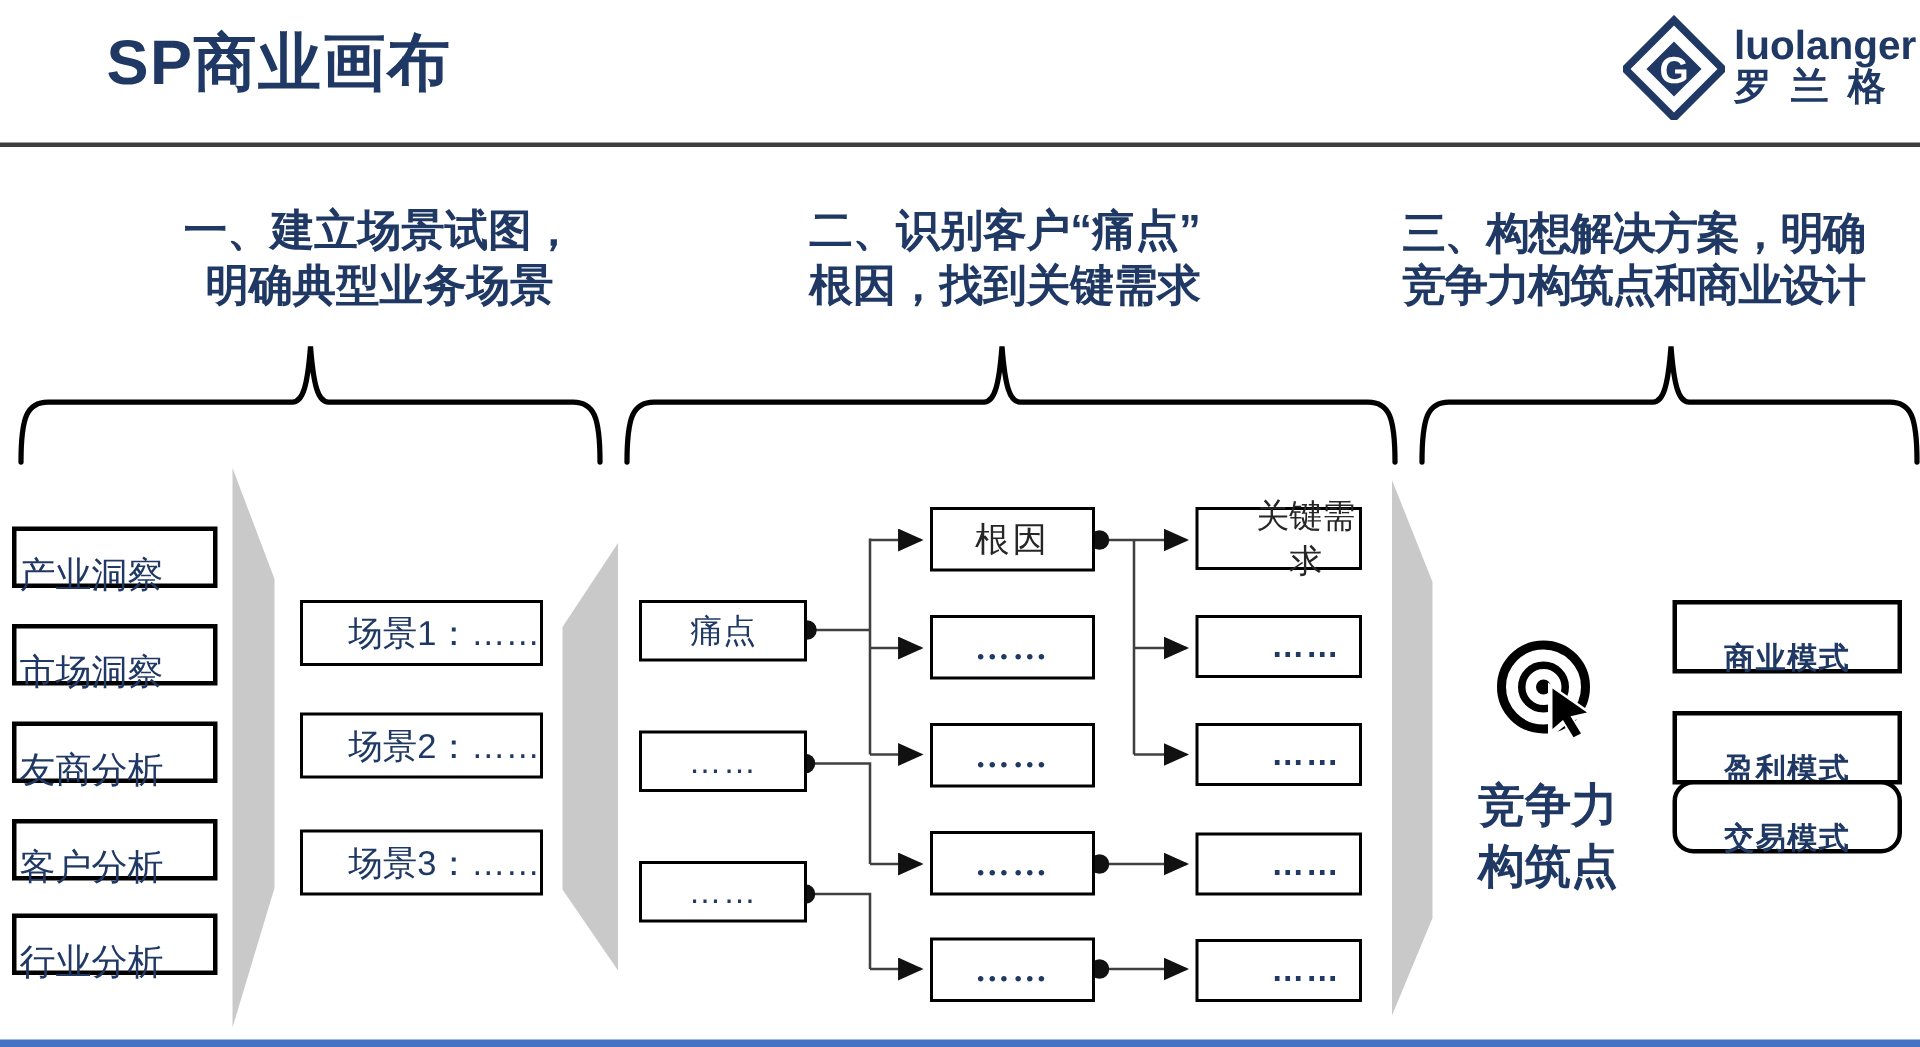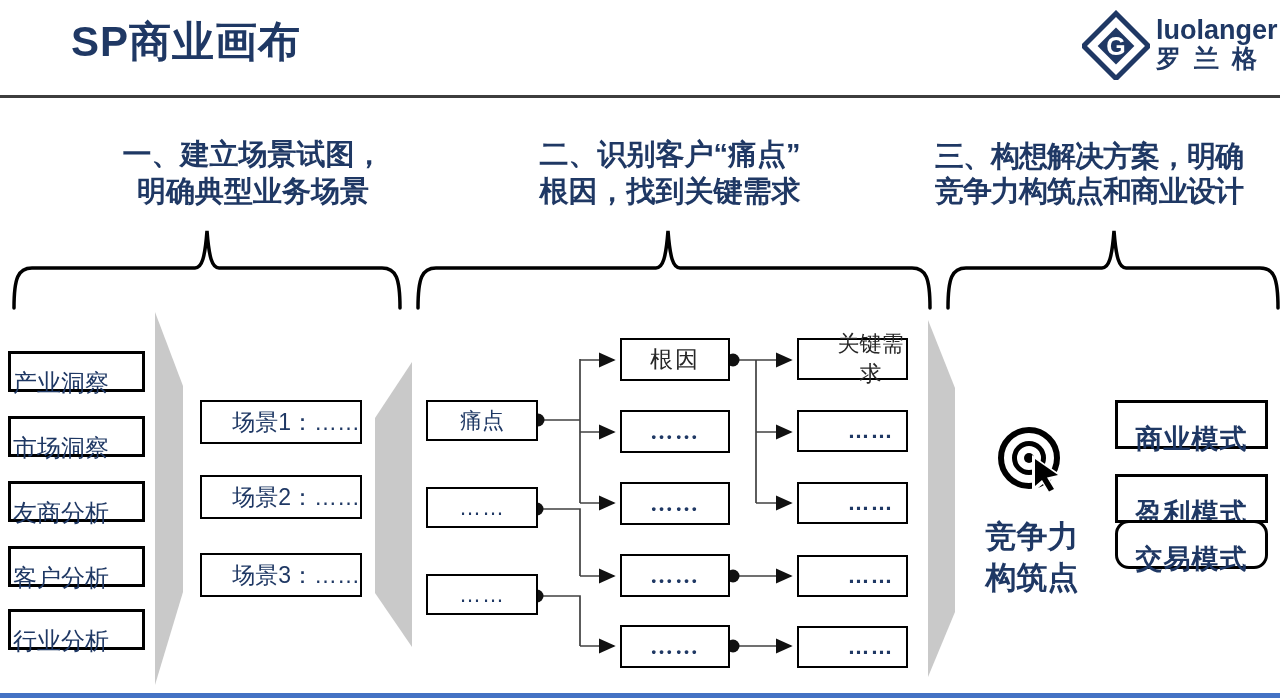--- a/index.html
+++ b/index.html
@@ -55,21 +55,21 @@
   .need .txt{font-size:22px;color:#262626;}
   #need-0{top:338px;} #need-1{top:410px;} #need-2{top:482px;}
   #need-3{top:555px;} #need-4{top:626px;}
 
   .dots{color:#1F3864 !important;font-weight:bold;letter-spacing:1px;}
 
   
   #competitiveness-label{position:absolute;left:968px;top:516px;width:128px;text-align:center;
       font-size:31px;font-weight:bold;color:#1F3864;line-height:41px;}
   .model{left:1115px;width:153px;height:49px;border-width:3px;justify-content:center;text-align:center;}
-  .model .txt{font-size:27px;font-weight:600;color:#1F3864;letter-spacing:1px;margin-top:28px;}
+  .model .txt{font-size:20px;font-weight:600;color:#1F3864;letter-spacing:1px;margin-top:28px;}
   #model-0{top:400px;} #model-1{top:474px;} #model-2{top:520px;border-radius:14px;}
 
   #target-icon{position:absolute;left:996px;top:422px;}
   #diagram-overlay{position:absolute;left:0;top:0;pointer-events:none;}
 </style>
 </head>
 <body>
 
 <div id="slide">
 

